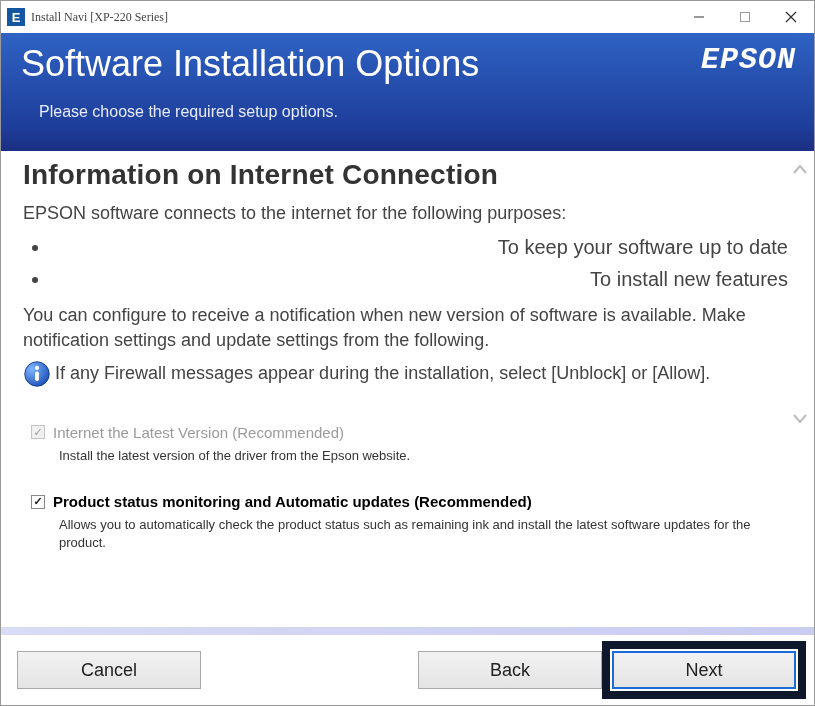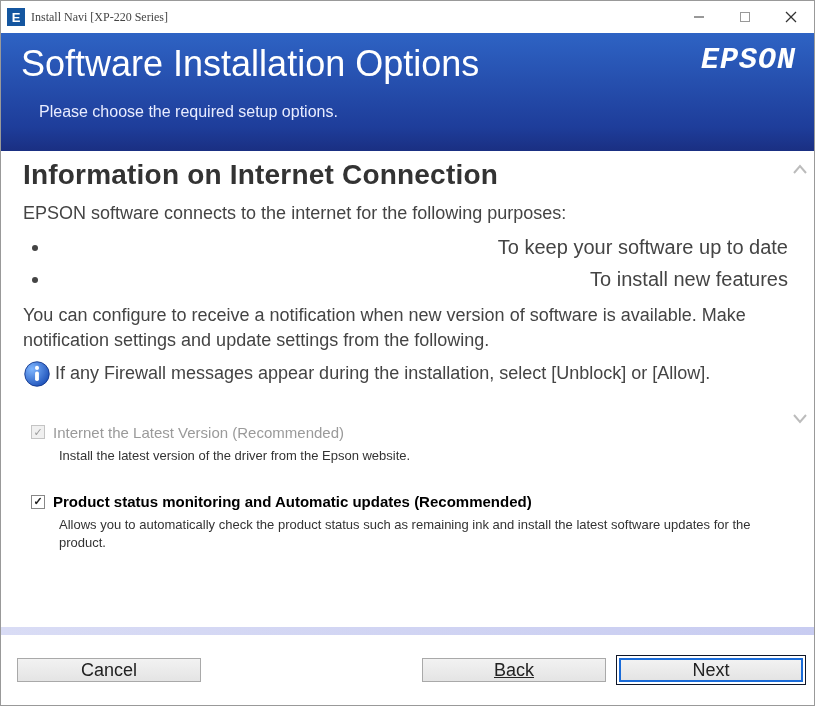--- a/index.html
+++ b/index.html
@@ -186,34 +186,34 @@
     height: 8px;
     background: linear-gradient(to right, #d9dcf5, #c8ccf1);
   }
   .buttons {
     display: flex;
     align-items: center;
     height: 70px;
     padding: 0 8px;
   }
   .btn {
-    height: 24px;
+    height: 38px;
     border: 1px solid #a9a9a9;
     background: linear-gradient(to bottom, #f2f2f2, #e4e4e4);
     font-size: 18px;
     color: #222;
     display: flex;
     align-items: center;
     justify-content: center;
     box-sizing: border-box;
   }
   .btn-cancel { width: 184px; margin-left: 8px; }
-  .btn-back   { width: 184px; margin-left: auto; margin-right: 10px; text-decoration: underline; }
+  .btn-back   { width: 184px; margin-left: auto; margin-right: 0; }
   .btn-next-wrap {
-    border: 1px solid #0f172a; 
+    border: 8px solid #0f172a; 
     padding: 2px;
     box-sizing: border-box;
   }
   .btn-next {
     width: 184px;
     border: 2px solid #1a6bd8;
     background: linear-gradient(to bottom, #f2f2f2, #e4e4e4);
   }
 </style>
 </head>

